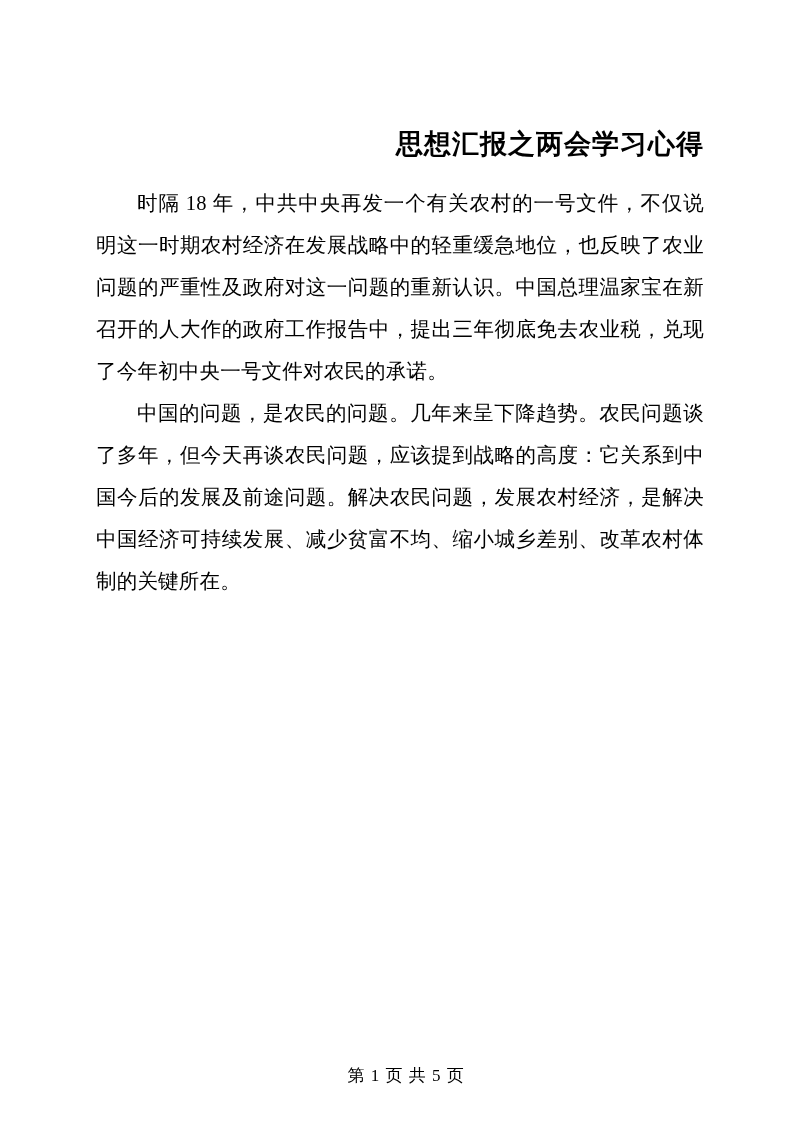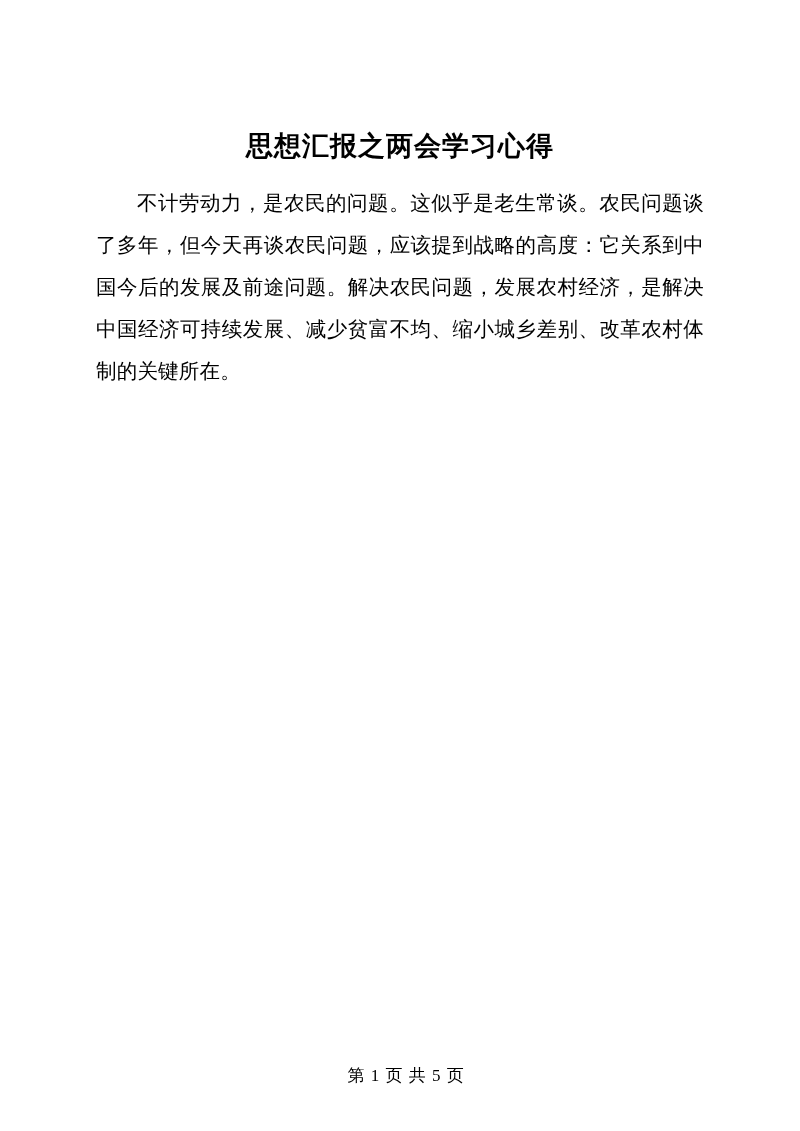--- a/index.html
+++ b/index.html
@@ -21,22 +21,22 @@
     box-sizing: border-box;
     padding: 128px 96px 0 96px;
     position: relative;
   }
   .doc-title {
     font-size: 27px;
     font-weight: bold;
     letter-spacing: 1px;
     margin: 0 0 16px 0;
     line-height: 1.4;
-    text-align: center;
-    font-family: Liberation Serif, serif;
+    text-align: right;
+    font-family: Liberation Mono, monospace;
   }
   .body-text {
     font-size: 20.5px;
     line-height: 42px;
     text-align: justify;
     text-justify: inter-ideograph;
     letter-spacing: 0.2px;
   }
   .body-text p {
     margin: 0;
@@ -54,18 +54,19 @@
   }
 </style>
 </head>
 <body>
 
 <div class="page">
 
   <h1 class="doc-title">思想汇报之两会学习心得</h1>
 
   <div class="body-text">
-    <p>不计劳动力，是农民的问题。这似乎是老生常谈。农民问题谈了多年，但今天再谈农民问题，应该提到战略的高度：它关系到中国今后的发展及前途问题。解决农民问题，发展农村经济，是解决中国经济可持续发展、减少贫富不均、缩小城乡差别、改革农村体制的关键所在。</p>
+    <p>时隔 18 年，中共中央再发一个有关农村的一号文件，不仅说明这一时期农村经济在发展战略中的轻重缓急地位，也反映了农业问题的严重性及政府对这一问题的重新认识。中国总理温家宝在新召开的人大作的政府工作报告中，提出三年彻底免去农业税，兑现了今年初中央一号文件对农民的承诺。</p>
+    <p>中国的问题，是农民的问题。几年来呈下降趋势。农民问题谈了多年，但今天再谈农民问题，应该提到战略的高度：它关系到中国今后的发展及前途问题。解决农民问题，发展农村经济，是解决中国经济可持续发展、减少贫富不均、缩小城乡差别、改革农村体制的关键所在。</p>
   </div>
 
   <div class="footer">第 1 页 共 5 页</div>
 
 </div>
 
 </body></html>

